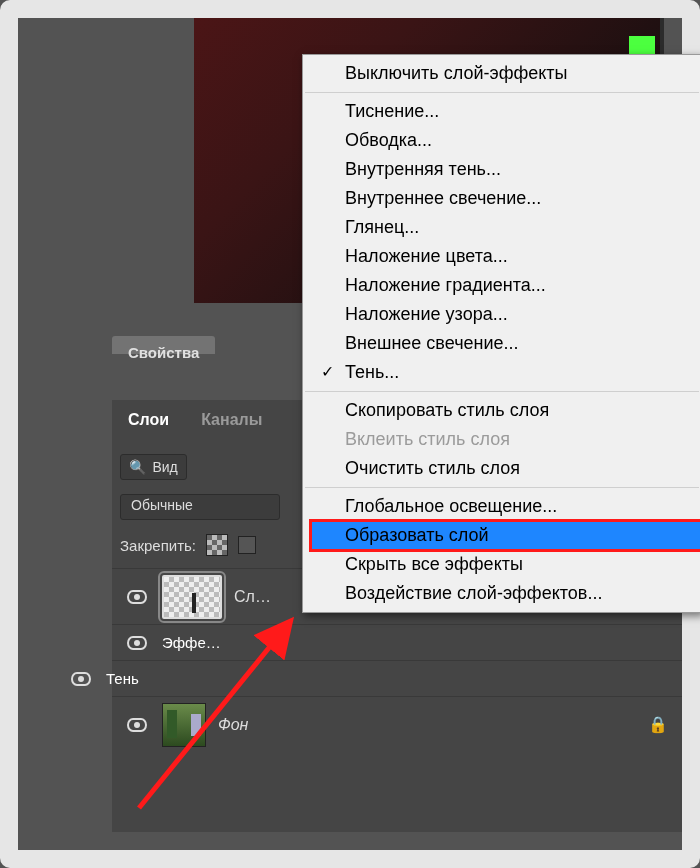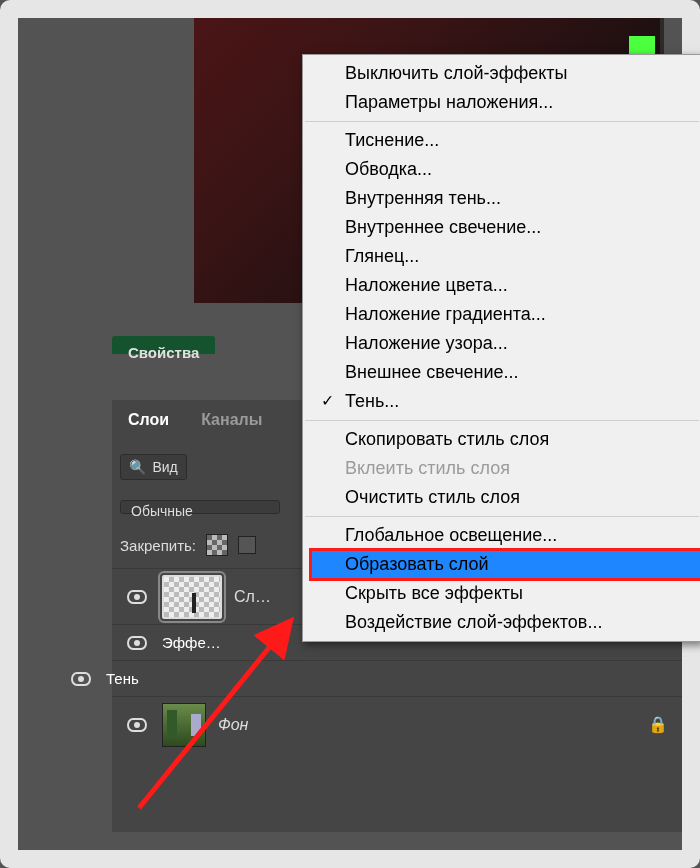--- a/index.html
+++ b/index.html
@@ -44,21 +44,21 @@
     background: #454545;
   }
   .panel-props {
     top: 318px; height: 40px;
     background: transparent;
   }
   .tab {
     position: absolute;
     left: 0; top: 0;
     height: 18px;
-    background: #14532d;
+    background: #737373;
     padding: 8px 16px;
     font-size: 15px;
     font-weight: 600;
     color: #e0e0e0;
     border-radius: 3px 3px 0 0;
   }
   .panel-layers {
     top: 382px; right: 0; bottom: 18px;
     background: #454545;
   }
@@ -88,21 +88,21 @@
     border-radius: 3px; height: 26px; padding: 0 8px;
     color: #ddd; font-size: 14px;
   }
   .mode-row {
     position: absolute;
     left: 8px; top: 92px; right: 10px; height: 30px;
     display: flex; align-items: center; gap: 6px;
   }
   .select {
     background: #3c3c3c; border: 1px solid #2c2c2c;
-    height: 14px; padding: 2px 10px; color: #ddd;
+    height: 26px; padding: 2px 10px; color: #ddd;
     font-size: 14px; border-radius: 3px;
     width: 160px;
   }
   .lock-row {
     position: absolute;
     left: 8px; top: 130px; right: 10px;
     height: 30px; display: flex; align-items: center; gap: 10px;
     font-size: 15px; color: #ddd;
   }
   .lock-checker {
@@ -314,21 +314,20 @@
             </div>
           <div class="thumb-img"></div>
           <span class="layer-name">Фон</span>
           <span class="lock-icon">🔒</span>
         </div>
       </div>
     </div>
 
     <div class="ctx">
       <div class="mi"><span>Выключить слой-эффекты</span></div>
-      <div class="mi"><span>Параметры наложения...</span></div>
       <div class="sep"></div>
       <div class="mi"><span>Тиснение...</span></div>
       <div class="mi"><span>Обводка...</span></div>
       <div class="mi"><span>Внутренняя тень...</span></div>
       <div class="mi"><span>Внутреннее свечение...</span></div>
       <div class="mi"><span>Глянец...</span></div>
       <div class="mi"><span>Наложение цвета...</span></div>
       <div class="mi"><span>Наложение градиента...</span></div>
       <div class="mi"><span>Наложение узора...</span></div>
       <div class="mi"><span>Внешнее свечение...</span></div>

